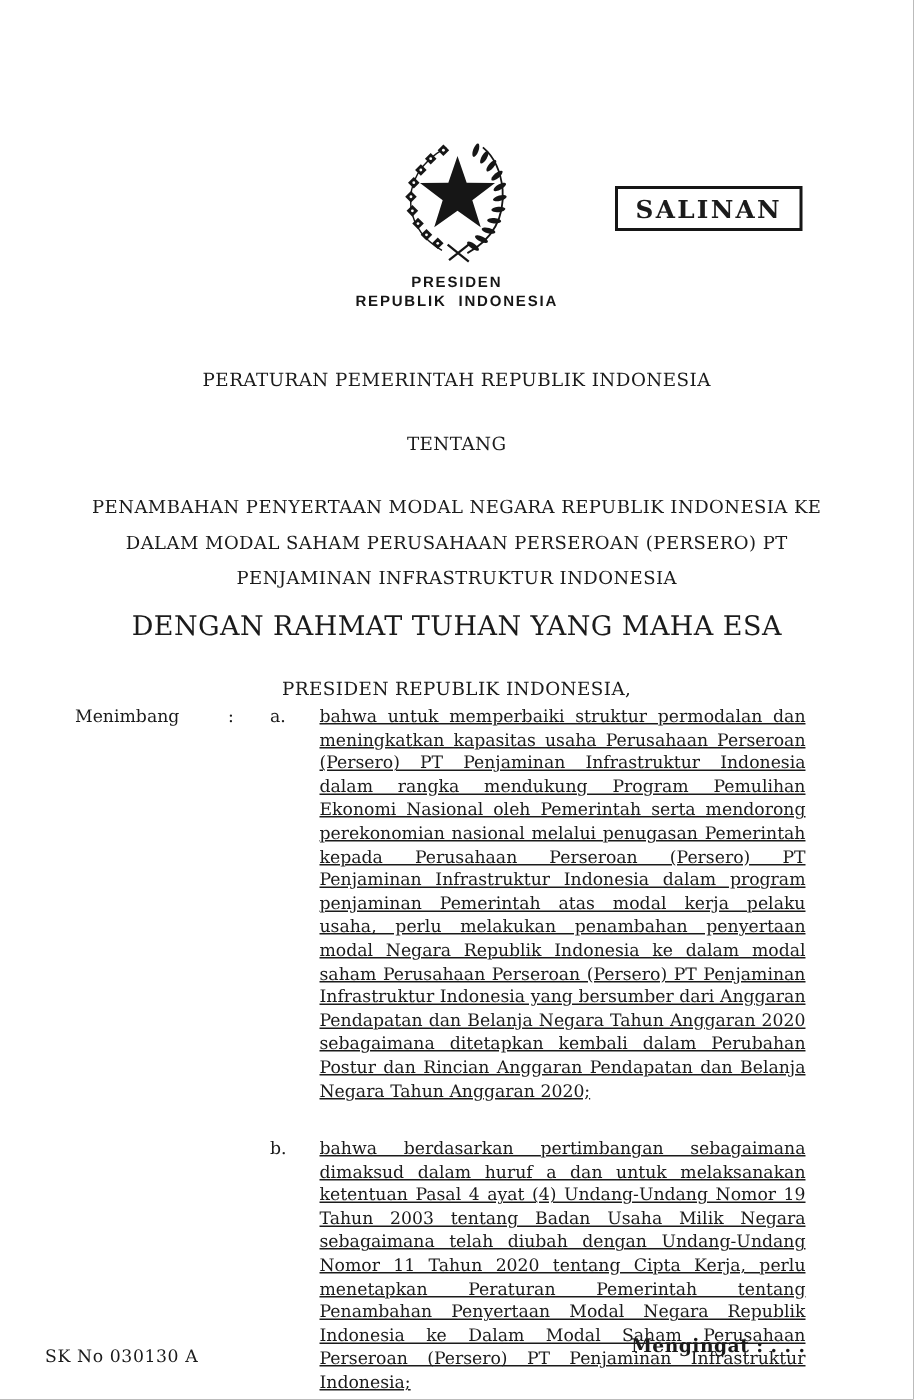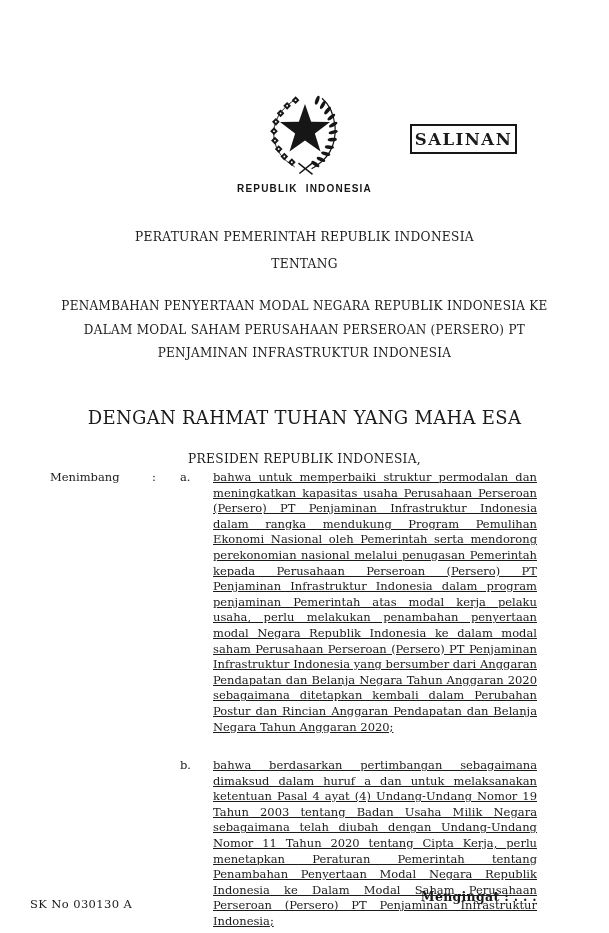--- a/index.html
+++ b/index.html
@@ -8,21 +8,21 @@
     width:609px;height:933px;
     margin:0 auto;
     background:#ffffff;
     color:#1b1b1b;
     font-family:"DejaVu Serif","Liberation Serif",serif;
     overflow:hidden;
   }
   
   .salinan-box{
     position:absolute;left:410px;top:124px;
-    width:107px;height:30px;
+    width:125px;height:30px;
     border:2.5px solid #161616;
     display:flex;align-items:center;justify-content:center;
     box-sizing:border-box;
   }
   .salinan-text{
     font-weight:bold;font-size:16.5px;letter-spacing:1.5px;
   }
   
   .letterhead{
     position:absolute;top:86px;left:0;right:0;
@@ -32,21 +32,21 @@
   .lh-line{
     font-family:"Liberation Sans","DejaVu Sans",sans-serif;
     font-weight:bold;font-size:10px;letter-spacing:1.2px;
     line-height:13px;color:#161616;word-spacing:4px;
   }
   
   .title-block{
     position:absolute;top:224px;left:0;right:0;
     text-align:center;
   }
-  .title-block p{margin:0;font-size:12.2px;line-height:27px;letter-spacing:.3px;}
+  .title-block p{margin:16px;font-size:12.2px;line-height:27px;letter-spacing:.3px;}
   .title-block .subject{
     width:488px;margin:17px auto;line-height:23.5px;font-size:12px;
   }
   .invocation{
     position:absolute;top:407px;left:0;right:0;margin:0;
     text-align:center;font-size:18px;letter-spacing:.3px;
   }
   .authority{
     position:absolute;top:452px;left:0;right:0;margin:0;
     text-align:center;font-size:12.2px;letter-spacing:.3px;
@@ -121,20 +121,21 @@
         <rect x="25.1" y="71.1" width="5.8" height="5.8" transform="rotate(45 28 74)"></rect>
           <circle cx="28" cy="74" r="1" fill="#fff"></circle>
         <rect x="33.1" y="77.1" width="5.8" height="5.8" transform="rotate(45 36 80)"></rect>
           <circle cx="36" cy="80" r="1" fill="#fff"></circle>
       </g>
 
       <path d="M44,92 L59,80 M58,93 L43,81" fill="none" stroke="#161616" stroke-width="1.6"></path>
 
       <polygon points="50,18 56.5,37.1 76.6,37.3 60.5,49.4 66.5,68.7 50,57 33.5,68.7 39.5,49.4 23.4,37.3 43.5,37.1"></polygon>
     </svg>
+    <div class="lh-line">PRESIDEN</div>
     <div class="lh-line">REPUBLIK INDONESIA</div>
   </div>
 
   <div class="title-block">
     <p>PERATURAN PEMERINTAH REPUBLIK INDONESIA</p>
     <p>TENTANG</p>
     <p class="subject">PENAMBAHAN PENYERTAAN MODAL NEGARA REPUBLIK INDONESIA KE DALAM MODAL SAHAM PERUSAHAAN PERSEROAN (PERSERO) PT PENJAMINAN INFRASTRUKTUR INDONESIA</p>
   </div>
 
   <p class="invocation">DENGAN RAHMAT TUHAN YANG MAHA ESA</p>

